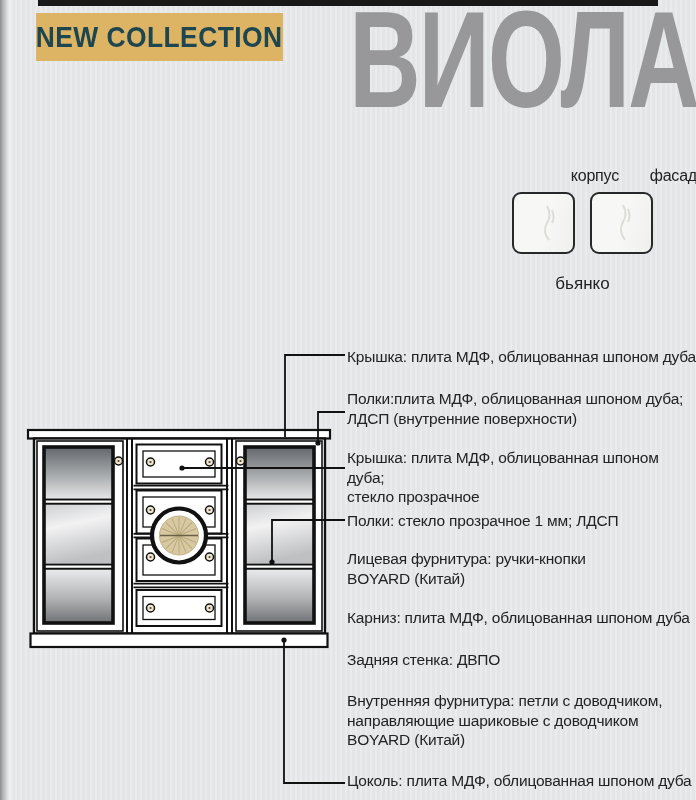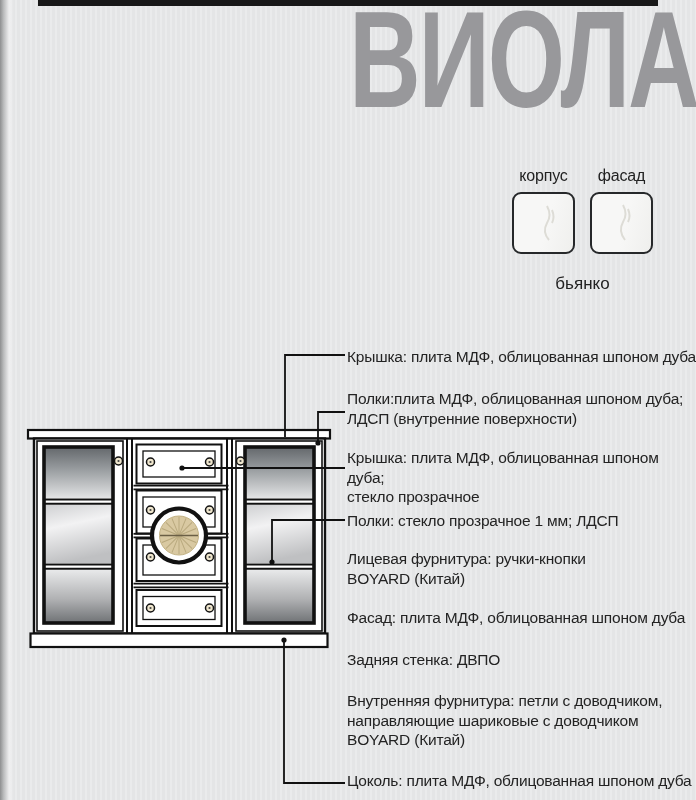--- a/index.html
+++ b/index.html
@@ -11,38 +11,41 @@
   }
   .edge-shadow{position:absolute;left:0;top:0;width:14px;height:800px;
     background:linear-gradient(90deg,#8e8f90 0%,#b9babb 25%,#efeff0 65%,rgba(255,255,255,0));pointer-events:none;}
   .top-bar{position:absolute;left:38px;top:0;width:620px;height:6px;background:#181818;}
   .badge{position:absolute;left:36px;top:13px;width:247px;height:48px;background:#dcb464;
     display:flex;align-items:center;justify-content:center;}
   .badge span{font-weight:bold;font-size:30px;color:#1d4650;letter-spacing:.5px;
     transform:scaleX(.88);white-space:nowrap;}
   .title{position:absolute;left:349px;top:6px;font-weight:bold;font-size:138px;line-height:106px;
     color:#98989b;letter-spacing:-3px;transform:scaleX(.72);transform-origin:left top;white-space:nowrap;}
-  .swatch-label{position:absolute;width:63px;text-align:center;font-size:16px;color:#222;letter-spacing:-.2px;}
+  .swatch-label{position:absolute;width:63px;text-align:right;font-size:16px;color:#222;letter-spacing:-.2px;margin-left:44px;}
   .swatch{position:absolute;width:63px;height:62px;border:2.2px solid #26282a;border-radius:9px;
     background:linear-gradient(105deg,#f7f7f6 55%,#efefed);box-sizing:border-box;overflow:hidden;}
   .swatch svg{display:block;}
   .finish-name{position:absolute;left:512px;top:274px;width:141px;text-align:center;font-size:17px;color:#222;}
   .orient{position:absolute;left:36px;top:191px;}
   .cabinet{position:absolute;left:0;top:340px;}
   .spec{position:absolute;left:347px;width:352px;font-size:15.5px;line-height:19.5px;letter-spacing:-.2px;color:#232323;}
   .spec .term{font-weight:normal;}
   .spec .desc{white-space:pre-line;}
 </style>
 </head>
 <body>
 
 <div class="page">
   <div class="edge-shadow"></div>
   <div class="top-bar"></div>
 
+  <div class="badge">
+      <span>NEW COLLECTION</span>
+    </div>
 
   <div class="title">ВИОЛА</div>
 
 
   <div class="swatch-label" style="left:512px;top:167px;">корпус</div>
   <div class="swatch-label" style="left:590px;top:167px;">фасад</div>
   <div class="swatch" style="left:512px;top:192px;">
     <svg width="59" height="58" viewBox="0 0 59 58">
         <path d="M33 12 q5 9 0 17 q-5 9 2 17 M38 16 q3 7 0 13" stroke="#dddcd6" stroke-width="2" fill="none"></path>
       </svg>
@@ -189,19 +192,19 @@
   </svg>
 
   <div class="spec" style="top:347px"><b class="term">Крышка:</b><span class="desc"> плита МДФ, облицованная шпоном дуба</span></div>
   <div class="spec" style="top:389px"><b class="term">Полки:</b><span class="desc">плита МДФ, облицованная шпоном дуба;
 ЛДСП (внутренние поверхности)</span></div>
   <div class="spec" style="top:448px"><b class="term">Крышка:</b><span class="desc"> плита МДФ, облицованная шпоном дуба;
 стекло прозрачное</span></div>
   <div class="spec" style="top:511px"><b class="term">Полки:</b><span class="desc"> стекло прозрачное 1 мм; ЛДСП</span></div>
   <div class="spec" style="top:549px"><b class="term">Лицевая фурнитура:</b><span class="desc"> ручки-кнопки
 BOYARD (Китай)</span></div>
-  <div class="spec" style="top:608px"><b class="term">Фасад:</b><span class="desc"> плита МДФ, облицованная шпоном дуба</span></div>
+  <div class="spec" style="top:608px"><b class="term">Карниз:</b><span class="desc"> плита МДФ, облицованная шпоном дуба</span></div>
   <div class="spec" style="top:650px"><b class="term">Задняя стенка:</b><span class="desc"> ДВПО</span></div>
   <div class="spec" style="top:691px"><b class="term">Внутренняя фурнитура:</b><span class="desc"> петли с доводчиком,
 направляющие шариковые  с доводчиком
 BOYARD (Китай)</span></div>
   <div class="spec" style="top:771px"><b class="term">Цоколь:</b><span class="desc"> плита МДФ, облицованная шпоном дуба</span></div>
 </div>
 
 </body></html>

